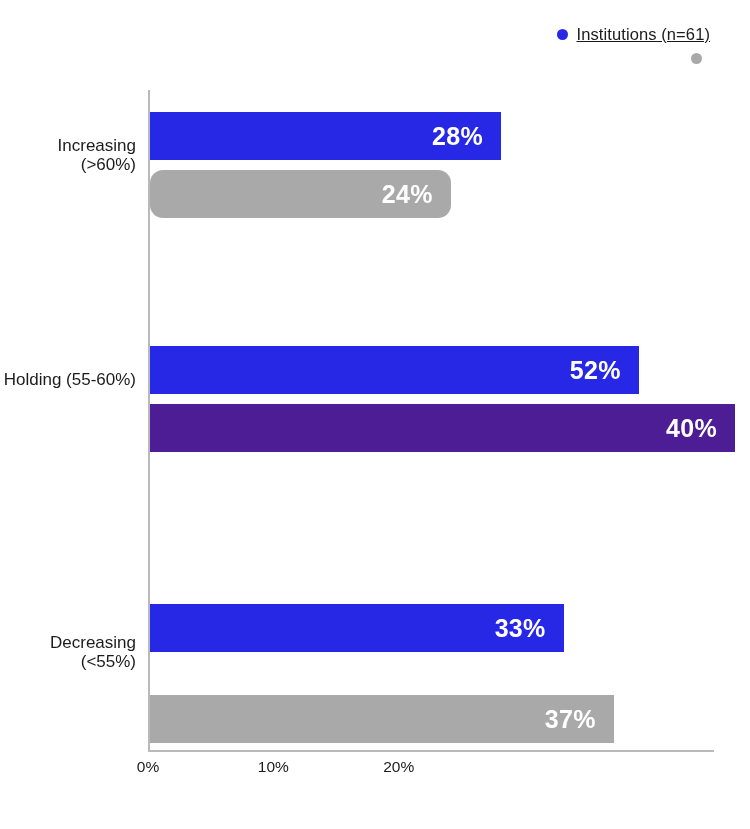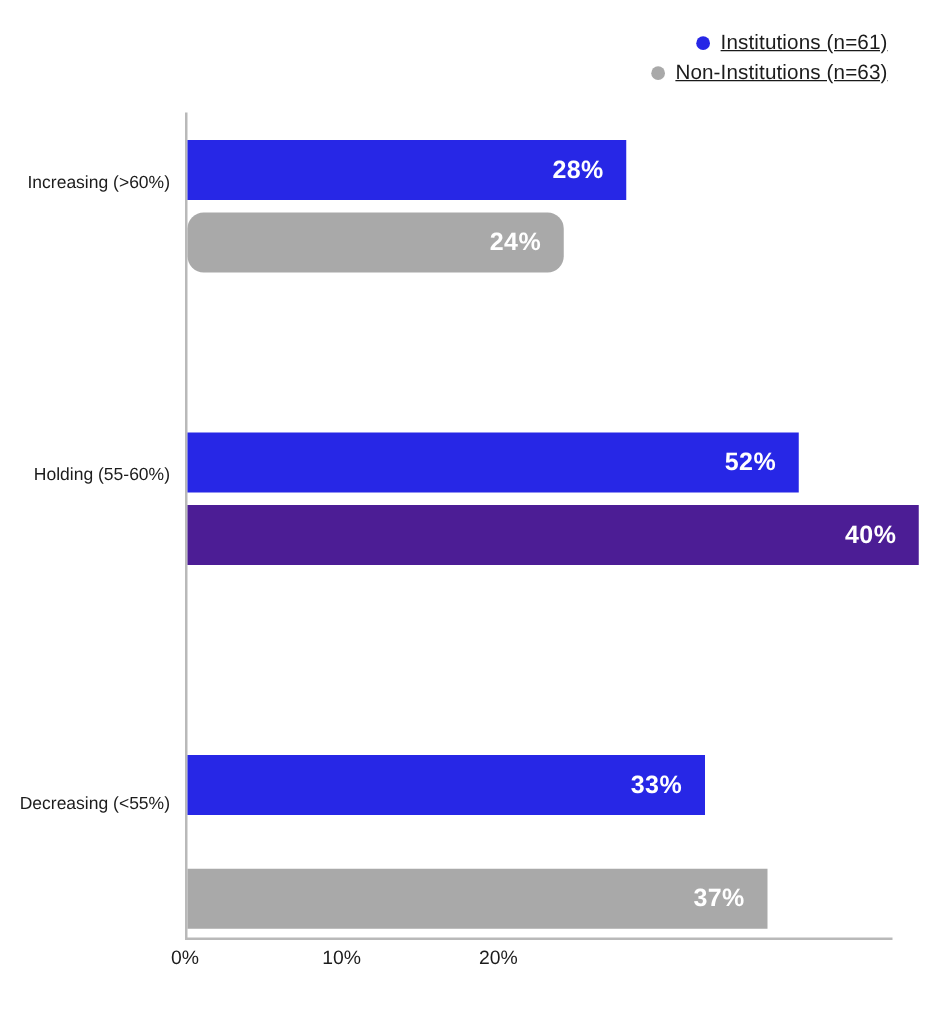--- a/index.html
+++ b/index.html
@@ -83,38 +83,38 @@
     position: relative;
     height: 48px;
     display: flex;
     align-items: center;
     justify-content: flex-end;
   }
   .bar.inst { background: #2727e6; }
   .bar.noninst { background: #a9a9a9; }
   .bar-value {
     color: #ffffff;
-    font-size: 20px;
+    font-size: 25px;
     font-weight: bold;
     letter-spacing: .3px;
     margin-right: 18px;
   }
 
   .cat-labels {
     position: absolute;
     left: 0;
     top: 90px;
     width: 136px;
     height: 662px;
   }
   .cat-label-box {
     position: absolute;
     width: 136px;
     text-align: right;
-    font-size: 14px;
+    font-size: 17px;
     line-height: 19px;
     color: #1c1c1c;
   }
 
   
   .xticks {
     position: absolute;
     left: 148px;
     top: 758px;
     width: 566px;
@@ -132,21 +132,20 @@
 
 <div id="chart-root">
 
   <div class="legend">
     <div class="legend-row">
       <span class="legend-dot" style="background:#2727e6"></span>
       <span class="legend-label">Institutions (n=61)</span>
     </div>
     <div class="legend-row">
       <span class="legend-dot" style="background:#a9a9a9"></span>
-      <span class="legend-label">Non-Institutions (n=63)</span>
     </div>
   </div>
 
   <div class="cat-labels">
     <div class="cat-label-box" style="top:46px">
       <span>Increasing</span>
       <span class="sub">(&gt;60%)</span>
     </div>
     <div class="cat-label-box" style="top:280px">
       <span>Holding</span>

